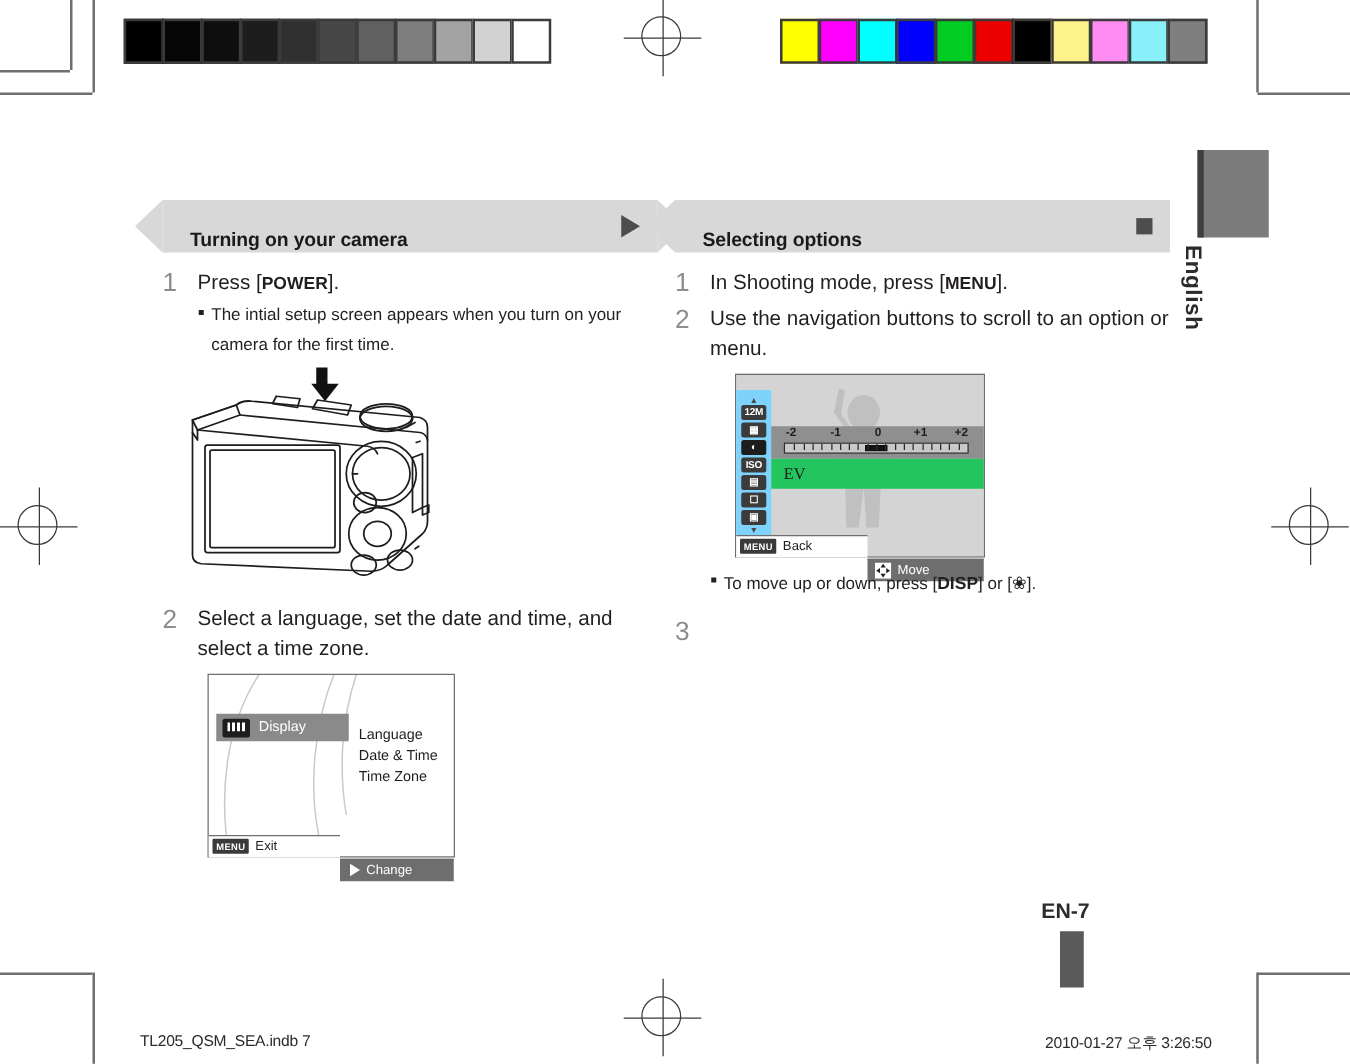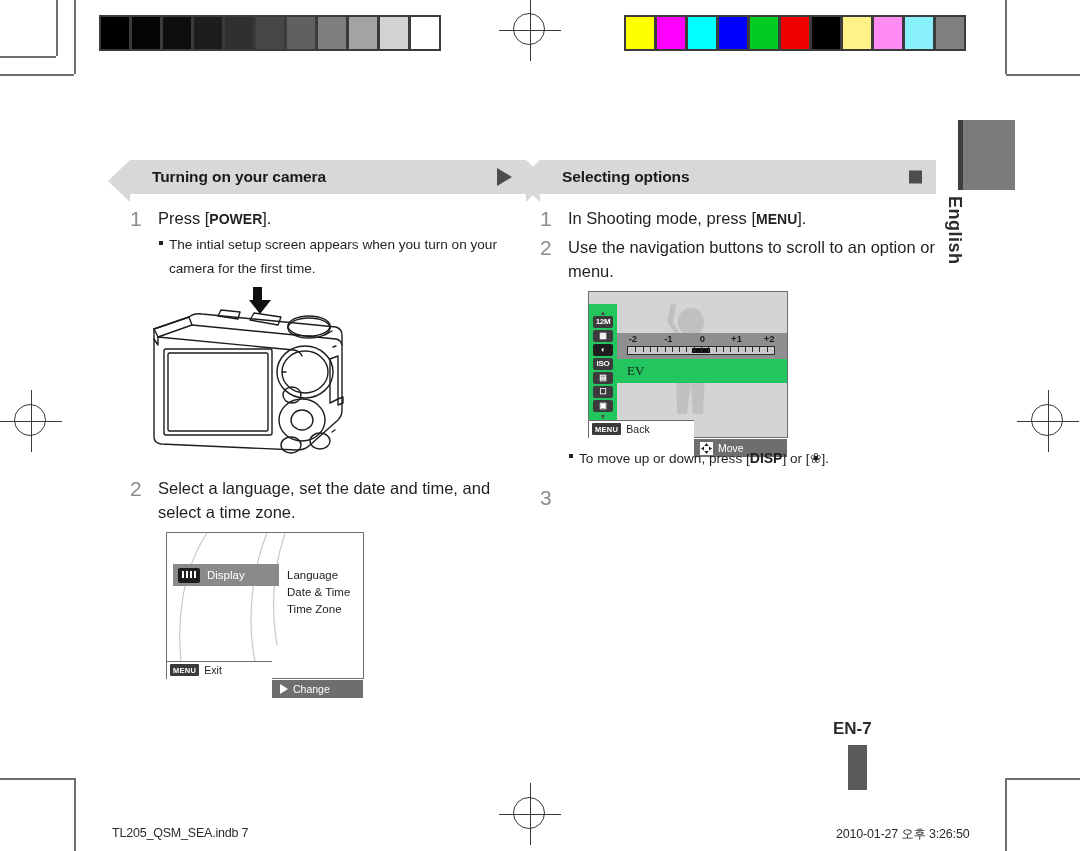--- a/index.html
+++ b/index.html
@@ -24,21 +24,21 @@
   .calbar{position:absolute;display:flex;height:36px;}
   .calbar .sw{width:32px;height:36px;box-sizing:border-box;border:2px solid #3b3b3b;}
   .calbar .sw + .sw{margin-left:-1px;}
 
   
   .col{position:absolute;top:160px;width:396px;}
   .col-left{left:130px;}
   .col-right{left:540px;}
 
   
-  .sect{position:relative;height:34px;background:#d8d8d8;display:flex;align-items:center;}
+  .sect{position:relative;height:42px;background:#d8d8d8;display:flex;align-items:flex-end;}
   .sect .notch-l{position:absolute;left:-22px;top:0;width:0;height:0;
     border-top:21px solid transparent;border-bottom:21px solid transparent;border-right:22px solid #d8d8d8;}
   .sect .notch-r{position:absolute;right:-22px;top:0;width:0;height:0;
     border-top:21px solid transparent;border-bottom:21px solid transparent;border-left:22px solid #d8d8d8;}
   .sect h2{margin:0;padding-left:22px;font-size:15.5px;font-weight:bold;letter-spacing:-0.1px;color:#1a1a1a;}
   .sect .mark{position:absolute;right:14px;top:50%;transform:translateY(-50%);}
   .mark-tri{width:0;height:0;border-top:9px solid transparent;border-bottom:9px solid transparent;border-left:15px solid #4d4d4d;}
   .mark-sq{width:13px;height:13px;background:#4d4d4d;}
 
   
@@ -62,34 +62,34 @@
 
   
   .lcd{border:1px solid #6e6e6e;background:#fff;position:relative;box-sizing:border-box;}
   .lcd-lang{margin-top:8px;margin-left:36px;width:198px;height:147px;}
   .lcd-lang .arcs{position:absolute;inset:0;overflow:hidden;}
   .lang-left{position:absolute;left:6px;top:31px;width:106px;height:22px;background:#8a8a8a;display:flex;align-items:center;}
   .lang-left .ico{width:22px;height:15px;margin-left:5px;background:#1d1d1d;border-radius:2px;position:relative;}
   .lang-left .ico:after{content:"";position:absolute;left:4px;top:3px;width:14px;height:7px;
      background:repeating-linear-gradient(90deg,#fff 0 2px,#1d1d1d 2px 4px);}
   .lang-left .lbl{margin-left:7px;font-size:11.5px;color:#fff;}
-  .lang-right{position:absolute;left:120px;top:34px;}
+  .lang-right{position:absolute;left:120px;top:40px;}
   .lang-right div{font-size:11.5px;line-height:17px;color:#1d1d1d;}
   .lcd-bar{position:absolute;left:0;right:0;bottom:0;height:17px;display:flex;align-items:center;}
   .lcd-bar .lft{flex:0 0 105px;height:17px;background:#fff;display:flex;align-items:center;border-top:1px solid #6e6e6e;}
   .lcd-bar .rgt{flex:1;height:17px;background:#6e6e6e;display:flex;align-items:center;border-top:1px solid #6e6e6e;margin-top:38px;}
   .menubtn{margin-left:3px;background:#3a3a3a;color:#fff;font-size:7.5px;font-weight:bold;padding:1.5px 3px;letter-spacing:0.3px;border-radius:1px;}
   .lcd-bar .txt{margin-left:5px;font-size:10.5px;color:#1d1d1d;}
   .lcd-bar .rgt .txt{color:#fff;}
   .tri-ico{margin-left:8px;width:0;height:0;border-top:5px solid transparent;border-bottom:5px solid transparent;border-left:8px solid #fff;}
 
   
   .lcd-menu{margin-top:8px;margin-left:48px;width:200px;height:147px;background:#cfcfcf;}
   .lcd-menu .photo{position:absolute;inset:0;background:#d4d4d4;overflow:hidden;}
-  .lcd-menu .icons{position:absolute;left:0;top:12px;width:28px;bottom:17px;background:#22c55e;
+  .lcd-menu .icons{position:absolute;left:0;top:12px;width:28px;bottom:17px;background:#7dd3fc;
     display:flex;flex-direction:column;align-items:center;padding-top:6px;box-sizing:border-box;}
   .mi{width:20px;height:14px;margin-bottom:2.5px;background:#3b3b3b;border-radius:2px;color:#fff;
      font-size:8px;display:flex;align-items:center;justify-content:center;font-weight:bold;letter-spacing:-0.3px;}
   .mi.sel{background:#1d1d1d;}
   .caret{font-size:7px;line-height:6px;color:#4a4a4a;}
   .evrow{position:absolute;left:28px;right:0;top:41px;height:26px;background:#8f8f8f;}
   .evrow .scale{position:absolute;left:10px;right:12px;top:13px;height:9px;border:1px solid #2b2b2b;background:#c9c9c9;box-sizing:border-box;}
   .evrow .tick{position:absolute;top:0;width:1px;height:5px;background:#2b2b2b;}
   .evrow .marker{position:absolute;left:50%;top:1px;margin-left:-9px;width:18px;height:5px;background:#111;}
   .evlabels{position:absolute;left:10px;right:12px;top:0;height:13px;}

